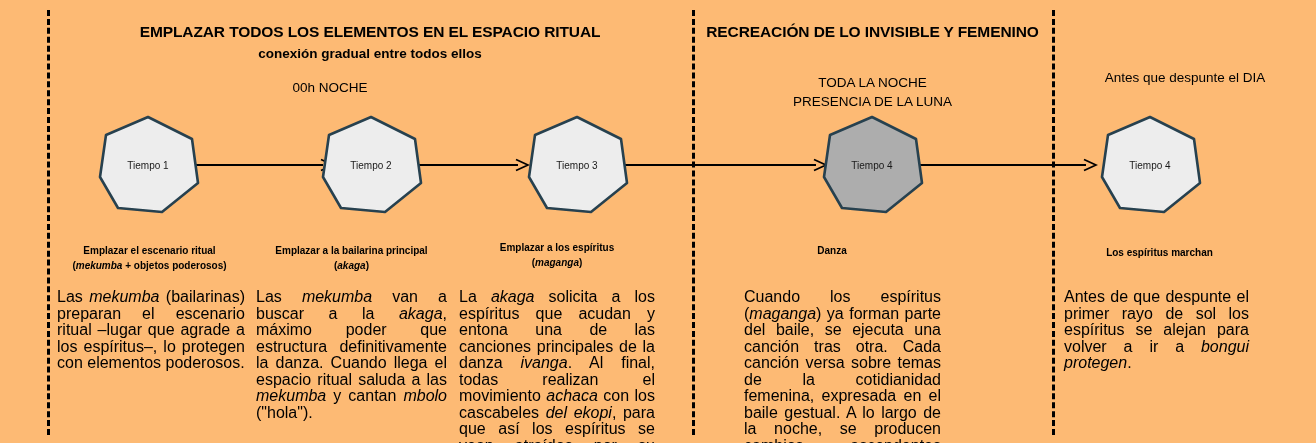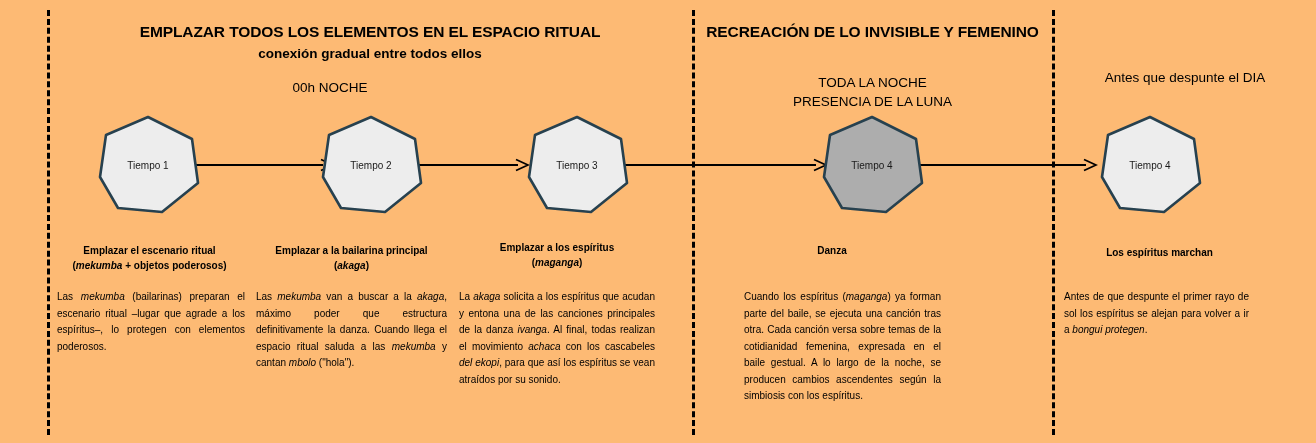--- a/index.html
+++ b/index.html
@@ -89,21 +89,21 @@
     font-weight: bold;
     font-size: 10px;
     line-height: 15px;
   }
   .step-caption em { font-style: italic; }
 
   
   .step-body {
     position: absolute;
     text-align: justify;
-    font-size: 10px;
+    font-size: 16px;
     line-height: 16.5px;
     hyphens: none;
   }
   .step-body em { font-style: italic; }
 </style>
 </head>
 <body>
 
 <div id="canvas">
 

